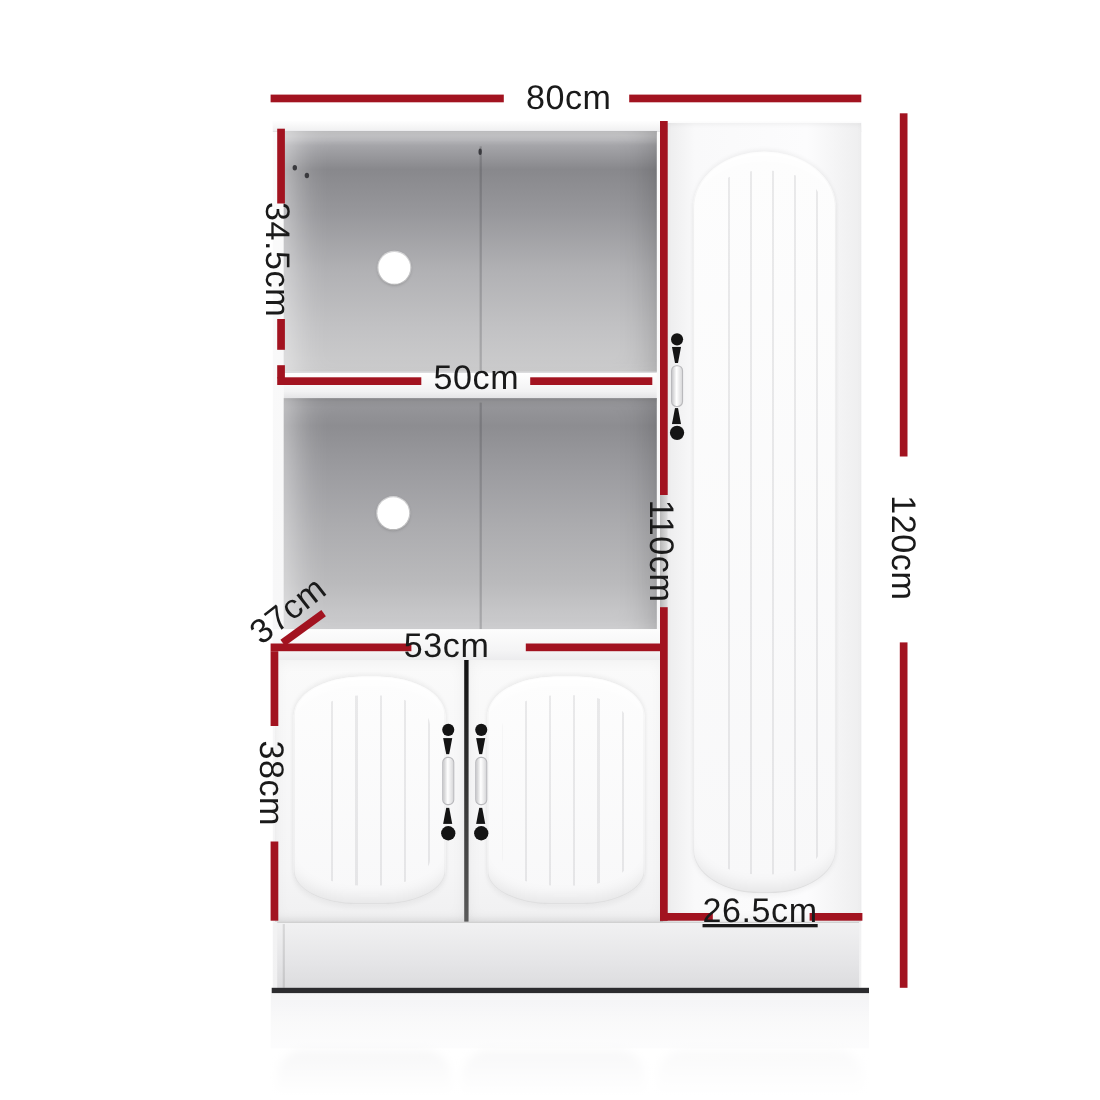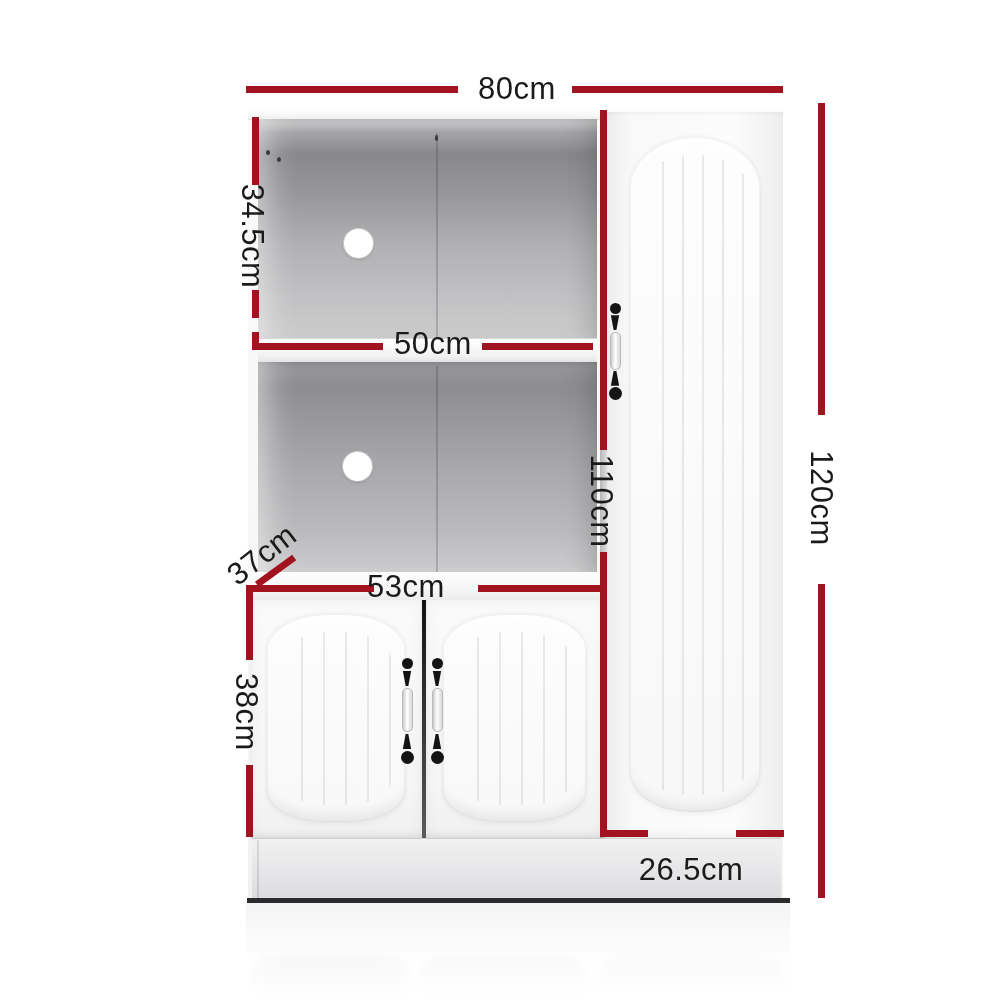--- a/index.html
+++ b/index.html
@@ -186,15 +186,15 @@
   <div class="abs dim diag" style="left:257px;top:581px;width:46px;height:7px;"></div>
 
   <span class="abs lbl" style="left:517px;top:89px;">80cm</span>
   <span class="abs lbl r90" style="left:252px;top:236px;">34.5cm</span>
   <span class="abs lbl" style="left:433px;top:344px;">50cm</span>
   <span class="abs lbl r90" style="left:601px;top:501px;">110cm</span>
   <span class="abs lbl r90" style="left:821px;top:498px;">120cm</span>
   <span class="abs lbl diag" style="left:262px;top:555px;">37cm</span>
   <span class="abs lbl" style="left:406px;top:587px;">53cm</span>
   <span class="abs lbl r90" style="left:246px;top:712px;">38cm</span>
-  <span class="abs lbl" style="left:691px;top:870px;">26.5cm</span>
+  <span class="abs lbl" style="left:691px;top:828px;text-decoration:underline;">26.5cm</span>
 
 </div>
 
 </body></html>

